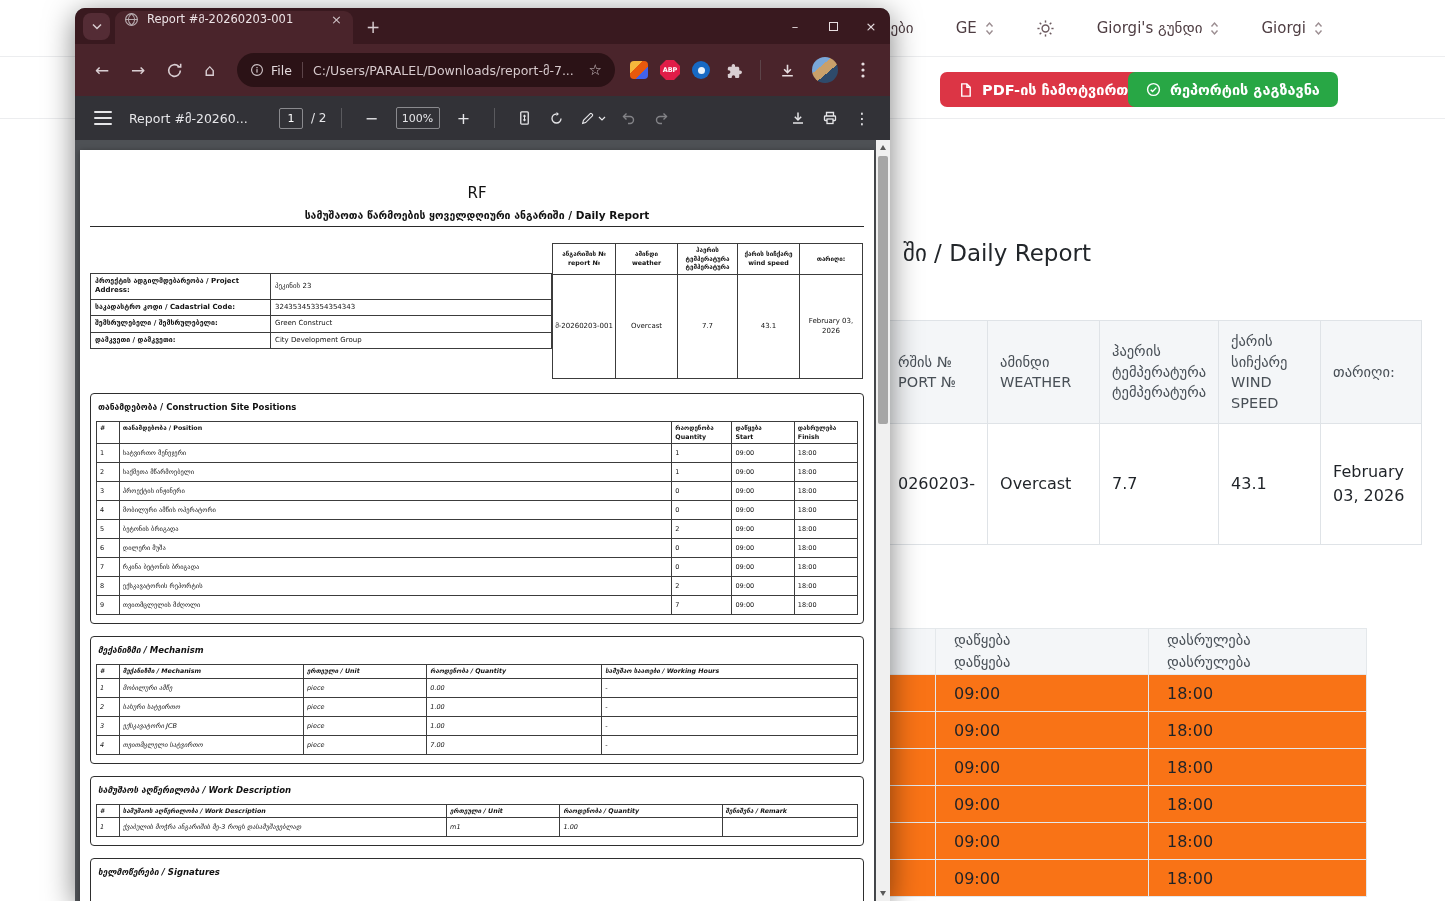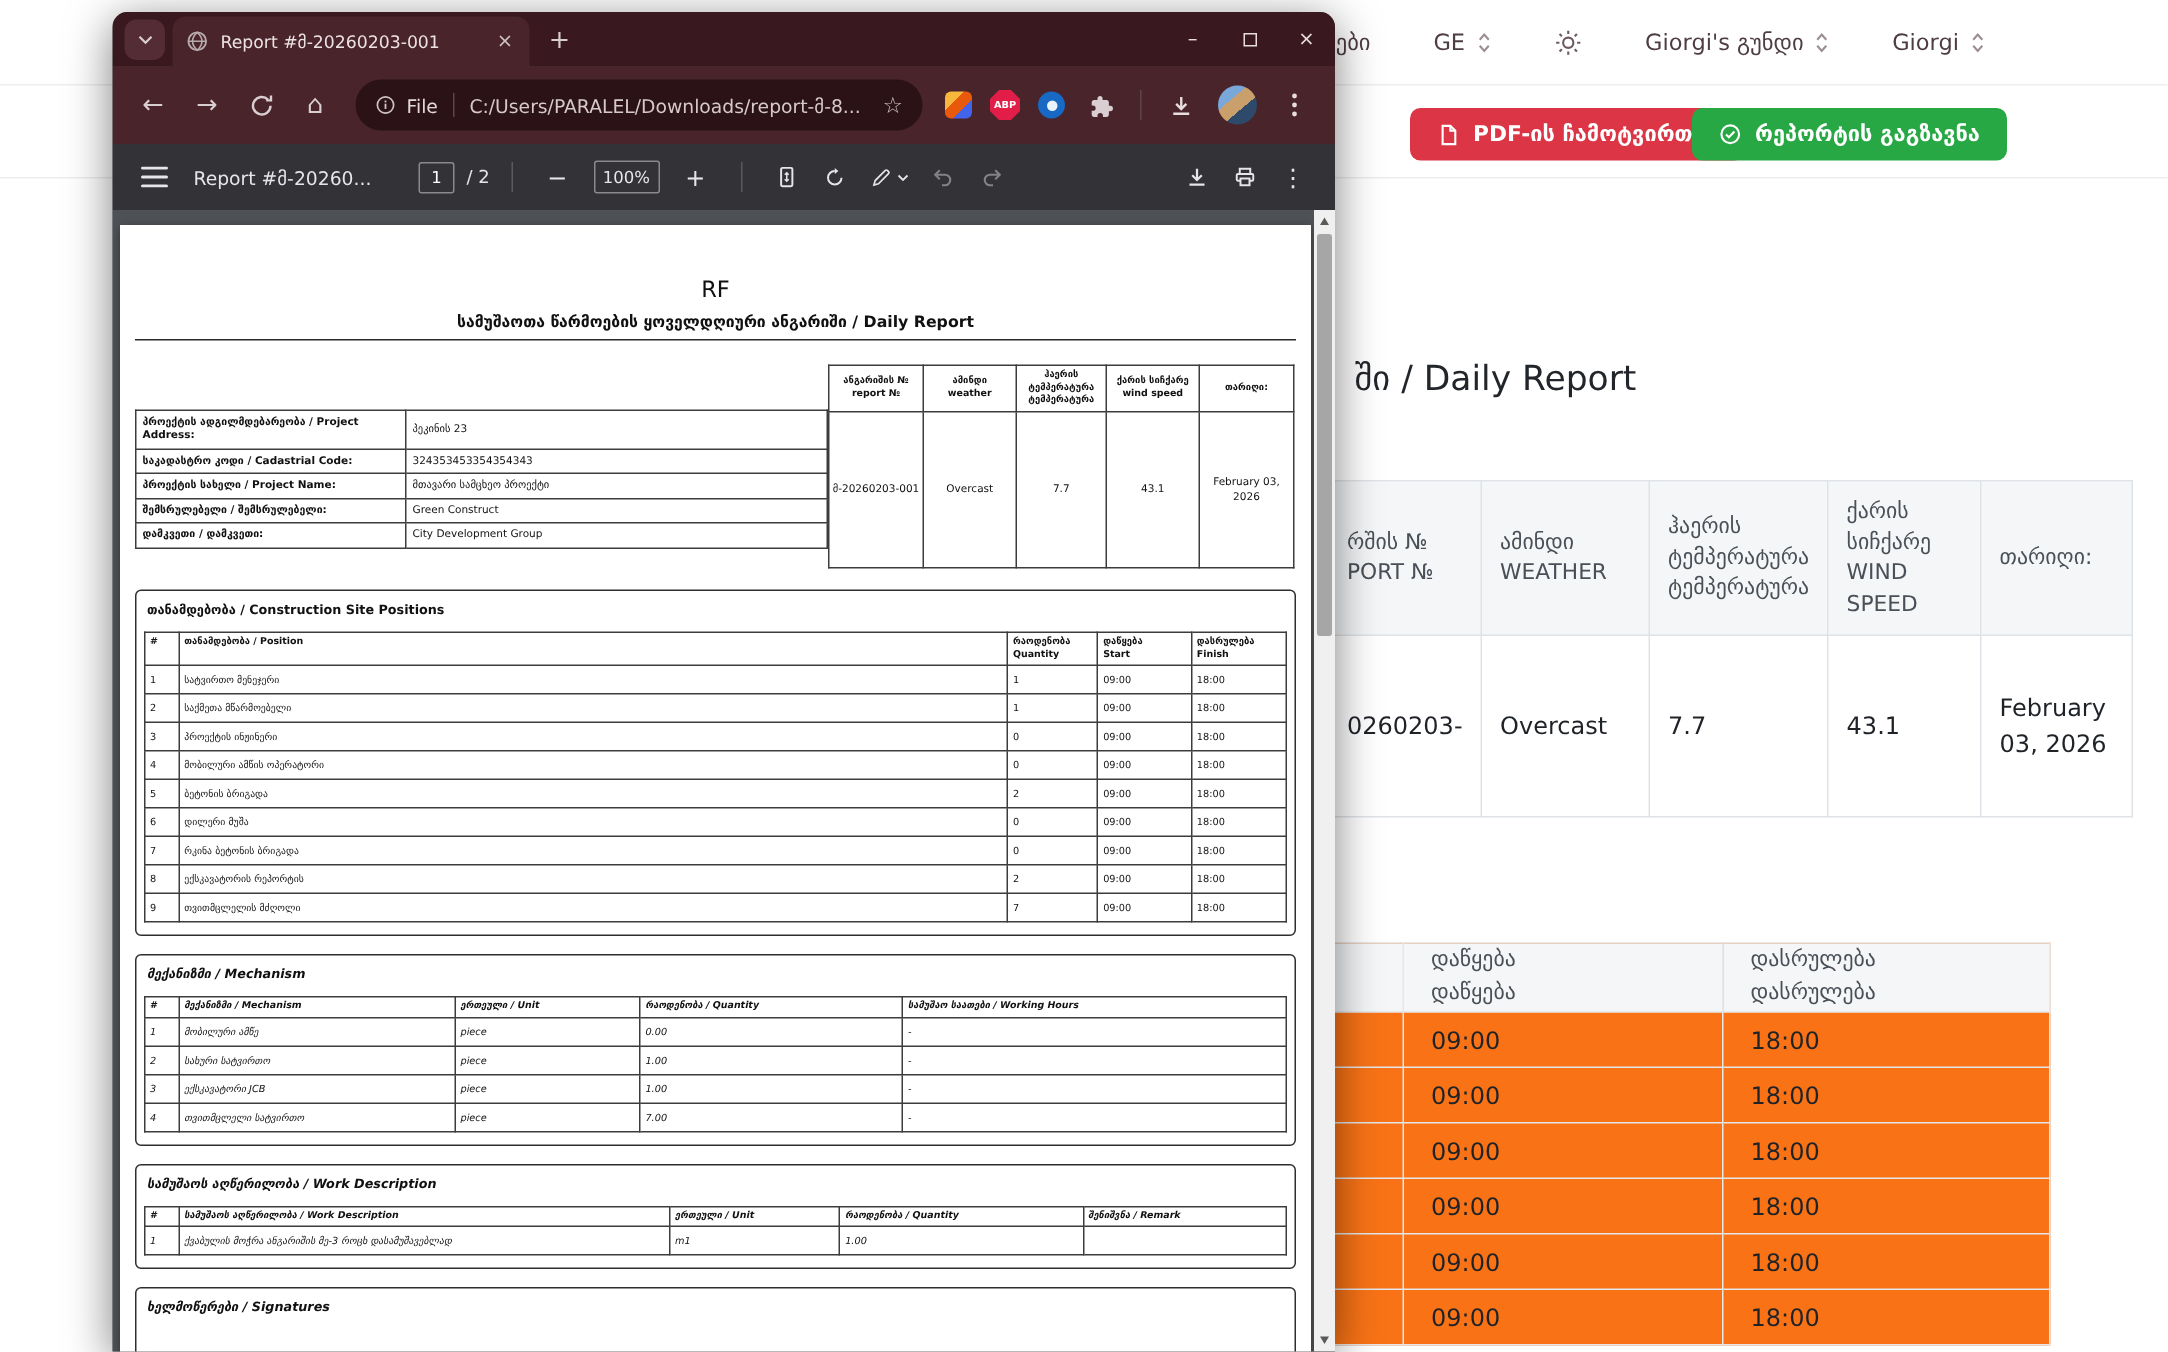--- a/index.html
+++ b/index.html
@@ -30,21 +30,21 @@
   .app-table2 th { background:#f4f6f8; color:#495057; font-weight:400; font-size:14.5px; line-height:1.5; white-space:pre-line; height:46px; }
   .app-table2 td { font-size:16px; color:#1f2328; height:37px; }
 
   
   .cwin { position:absolute; left:75px; top:8px; width:815px; height:893px; border-radius:10px 10px 0 0;
     overflow:hidden; background:#4e5155; box-shadow:0 6px 30px rgba(0,0,0,.5); }
   .tabbar { height:36px; background:#39191f; display:flex; align-items:flex-end; }
   .tabsearch { width:27px; height:27px; margin:0 5px 4px 8px; border-radius:8px; background:#542c35;
     display:flex; align-items:center; justify-content:center; }
   .tab { width:238px; height:33px; background:#4a242b; border-radius:9px 9px 0 0; display:flex;
-    align-items:center; padding:1px 9px; gap:8px; }
+    align-items:flex-start; padding:1px 9px; gap:8px; }
   .tab-title { flex:1; font-size:11.5px; color:#ece2e5; white-space:nowrap; overflow:hidden; }
   .tab-close { color:#cfc2c6; font-size:13px; padding:0 2px; }
   .newtab { width:28px; height:28px; margin:0 0 3px 6px; color:#d9cdd1; font-size:17px;
     display:flex; align-items:center; justify-content:center; }
   .tb-spacer { flex:1; }
   .wctl { display:flex; height:36px; align-self:flex-start; }
   .wctl span { width:38px; display:flex; align-items:center; justify-content:center; color:#e8dee1; font-size:13px; }
   .maxbox { width:9px; height:9px; border:1.2px solid #e8dee1; display:inline-block; }
 
   .toolbar { height:52px; background:#4a242b; display:flex; align-items:center; padding:0 10px; gap:2px; }
@@ -296,21 +296,21 @@
     </span>
     <span class="nav-ic">⌂</span>
     <div class="addr">
       <svg width="14" height="14" viewBox="0 0 16 16">
           <circle cx="8" cy="8" r="6.2" fill="none" stroke="#cfc3c7" stroke-width="1.3"></circle>
           <rect x="7.3" y="7" width="1.4" height="4" fill="#cfc3c7"></rect>
           <rect x="7.3" y="4.6" width="1.4" height="1.4" fill="#cfc3c7"></rect>
         </svg>
       <span class="addr-file">File</span>
       <span class="addr-div"></span>
-      <span class="addr-url">C:/Users/PARALEL/Downloads/report-მ-8...</span>
+      <span class="addr-url">C:/Users/PARALEL/Downloads/report-მ-7...</span>
       <span class="addr-spacer"></span>
       <span class="addr-star">☆</span>
     </div>
     <span class="ext ext1"></span>
     <span class="ext abp">ABP</span>
     <span class="ext blue">
         <i></i>
       </span>
     <span class="nav-ic">
       <svg width="17" height="17" viewBox="0 0 15 15">
@@ -417,24 +417,20 @@
 
           <tr>
                 <td class="lbl">პროექტის ადგილმდებარეობა / Project Address:</td>
                 <td>პეკინის 23</td>
               </tr>
               <tr>
                 <td class="lbl">საკადასტრო კოდი / Cadastrial Code:</td>
                 <td>324353453354354343</td>
               </tr>
               <tr>
-                <td class="lbl">პროექტის სახელი / Project Name:</td>
-                <td>მთავარი სამცხეო პროექტი</td>
-              </tr>
-              <tr>
                 <td class="lbl">შემსრულებელი / შემსრულებელი:</td>
                 <td>Green Construct</td>
               </tr>
               <tr>
                 <td class="lbl">დამკვეთი / დამკვეთი:</td>
                 <td>City Development Group</td>
               </tr>
             </tbody>
         </table>
         <table class="meta-right">

